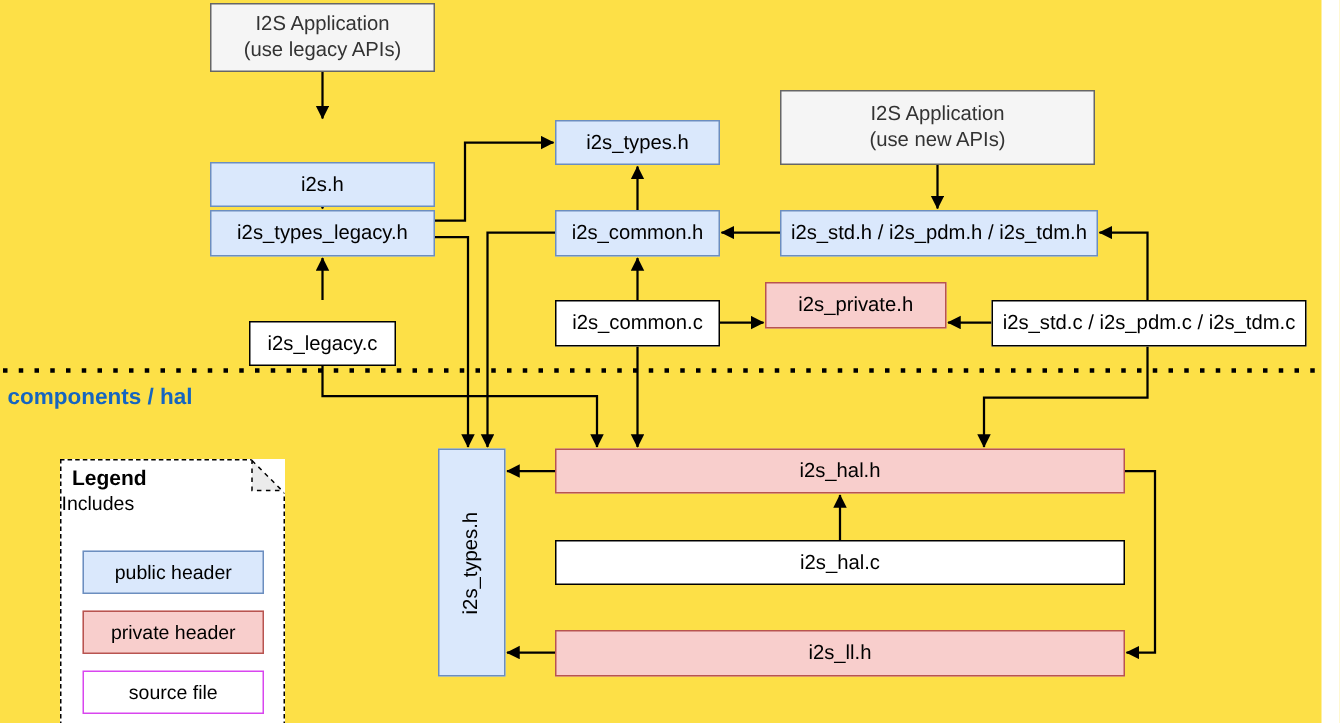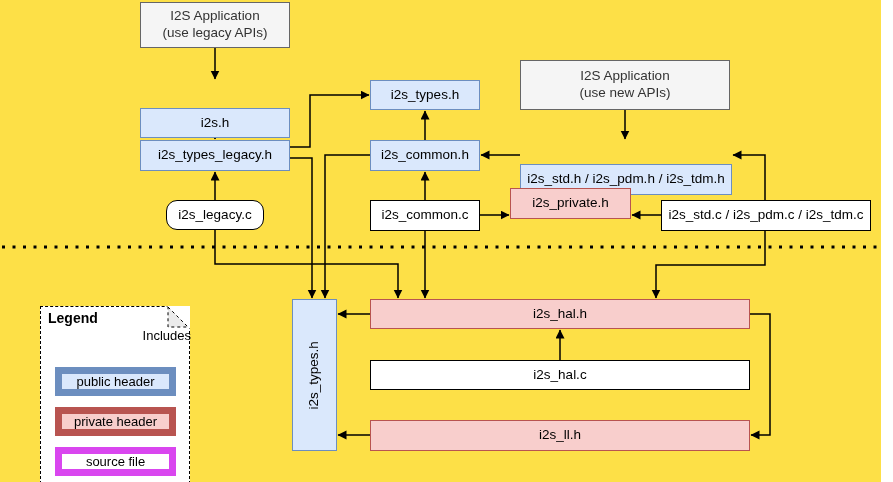--- a/index.html
+++ b/index.html
@@ -26,27 +26,27 @@
   
   #legend-note {
     position:absolute; left:40px; top:290px; width:150px; height:188px;
     box-sizing:border-box; border:1px dashed #000000; background:#ffffff;margin-top:16px;
   }
   #legend-fold { position:absolute; top:-1px; right:-1px; }
   #legend-title {
     position:absolute; left:7px; top:3px; font-weight:bold; font-size:14px; color:#000;
   }
   #legend-includes {
-    position:absolute; left:0; top:21px; width:150px; text-align:right;
+    position:absolute; left:0; top:21px; width:150px; text-align:left;
     font-size:13px; color:#000;
   }
   .legend-item {
     position:absolute; left:14px; width:121px; height:29px; box-sizing:border-box;
     display:flex; align-items:center; justify-content:center;
-    font-size:13px; color:#000; border:7px solid #d946ef; background:#fff;
+    font-size:13px; color:#000; border:1px solid #d946ef; background:#fff;
   }
   #legend-item-public  { top:60px;  background:#dae8fc; border-color:#6c8ebf; }
   #legend-item-private { top:100px; background:#f8cecc; border-color:#b85450; }
   #legend-item-source  { top:140px; }
 </style>
 </head>
 <body>
 
 <div id="canvas">
 
@@ -85,36 +85,36 @@
   <div id="nodes-layer">
       <div class="node app" style="left: 140px; top: 2px; width: 150px; height: 46px;">
         <span>I2S Application<br>(use legacy APIs)</span>
       </div>
       <div class="node public" style="left: 140px; top: 80px; width: 150px; height: 30px; margin-top: 28px;">
         <span>i2s.h</span>
       </div>
       <div class="node public" style="left: 140px; top: 140px; width: 150px; height: 31px;">
         <span>i2s_types_legacy.h</span>
       </div>
-      <div class="node source" style="left: 166px; top: 200px; width: 98px; height: 30px; border-radius: 11px;">
+      <div class="node source" style="left: 166px; top: 214px; width: 98px; height: 30px;">
         <span>i2s_legacy.c</span>
       </div>
       <div class="node public" style="left: 370px; top: 80px; width: 110px; height: 30px;">
         <span>i2s_types.h</span>
       </div>
       <div class="node public" style="left: 370px; top: 140px; width: 110px; height: 31px;">
         <span>i2s_common.h</span>
       </div>
       <div class="node source" style="left: 370px; top: 200px; width: 110px; height: 31px;">
         <span>i2s_common.c</span>
       </div>
       <div class="node app" style="left: 520px; top: 60px; width: 210px; height: 50px;">
         <span>I2S Application<br>(use new APIs)</span>
       </div>
-      <div class="node public" style="left: 520px; top: 140px; width: 212px; height: 31px; margin-top: 24px;">
+      <div class="node public" style="left: 520px; top: 140px; width: 212px; height: 31px;">
         <span>i2s_std.h / i2s_pdm.h / i2s_tdm.h</span>
       </div>
       <div class="node private" style="left: 510px; top: 188px; width: 121px; height: 31px;">
         <span>i2s_private.h</span>
       </div>
       <div class="node source" style="left: 661px; top: 200px; width: 210px; height: 31px;">
         <span>i2s_std.c / i2s_pdm.c / i2s_tdm.c</span>
       </div>
       <div class="node public vertical" style="left: 292px; top: 299px; width: 45px; height: 152px;">
         <span>i2s_types.h</span>
@@ -123,20 +123,21 @@
         <span>i2s_hal.h</span>
       </div>
       <div class="node source" style="left: 370px; top: 360px; width: 380px; height: 30px; align-items: center;">
         <span>i2s_hal.c</span>
       </div>
       <div class="node private" style="left: 370px; top: 420px; width: 380px; height: 31px;">
         <span>i2s_ll.h</span>
       </div>
     </div>
 
+  <div id="hal-label" class="section-label">components / hal</div>
 
   <div id="legend-note">
     <svg id="legend-fold" width="23" height="23" viewBox="0 0 23 23">
       <polygon points="0,0 23,0 23,23" fill="#ffffff"></polygon>
       <polygon points="1,1 21,21 1,21" fill="#ebebeb" stroke="#000000" stroke-width="1" stroke-dasharray="3 3"></polygon>
     </svg>
     <div id="legend-title">Legend</div>
     <div id="legend-includes">Includes</div>
     <div id="legend-item-public" class="legend-item">public header</div>
     <div id="legend-item-source" class="legend-item">source file</div>

